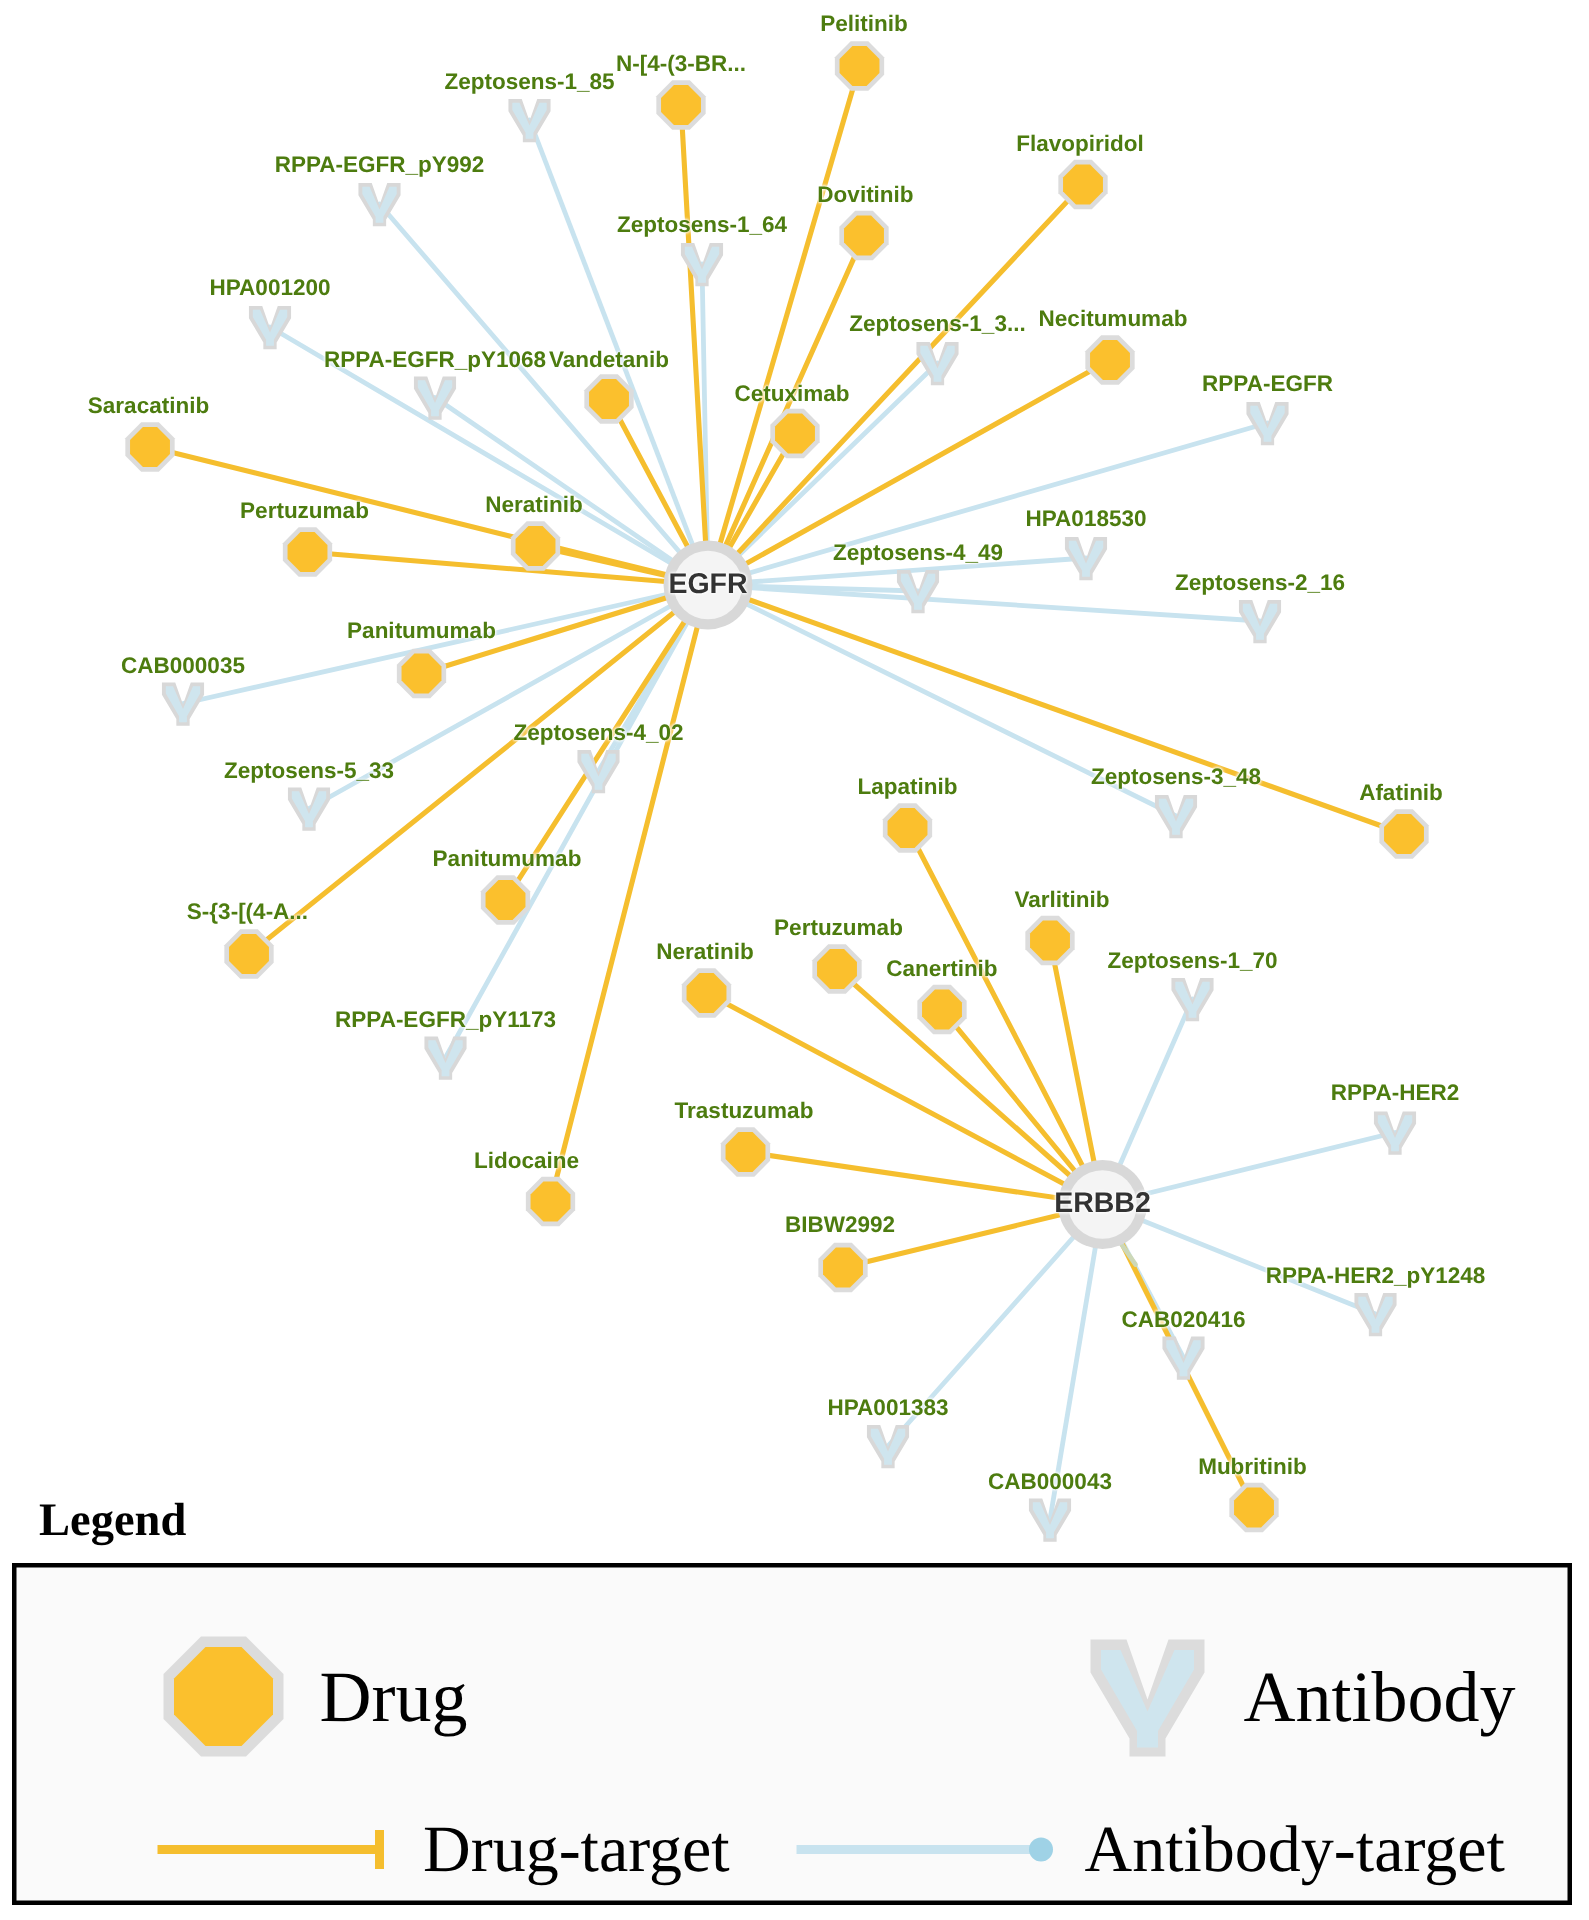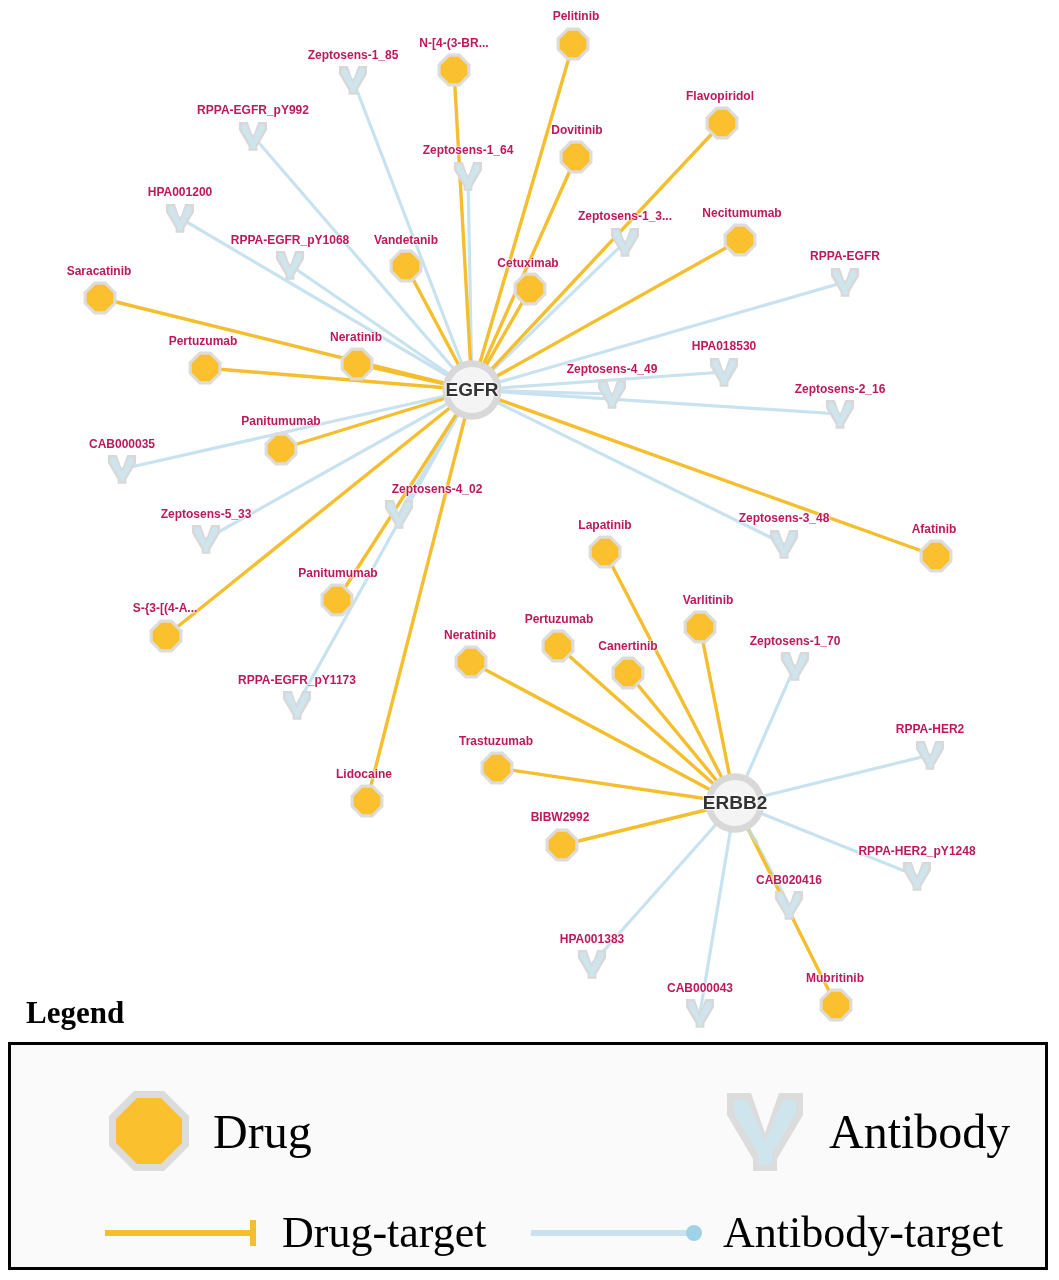--- a/index.html
+++ b/index.html
@@ -27,22 +27,22 @@
     top: 0;
   }
   .node {
     position: absolute;
     transform: translate(-50%, -50%);
   }
   .label {
     position: absolute;
     transform: translate(-50%, -50%);
     font-weight: bold;
-    font-size: 12px;
-    color: #be185d;
+    font-size: 15px;
+    color: #4d7c0f;
     white-space: nowrap;
     font-family: "Liberation Sans", sans-serif;
     text-shadow: 0 0 2px #fff, 0 0 2px #fff, 0 0 3px #fff;
   }
   .gene-label {
     font-size: 19px;
     color: #333;
   }
   
   #legend-title {
@@ -419,21 +419,21 @@
       <div class="label" style="left: 468px; top: 150px;">Zeptosens-1_64</div>
       <div class="label" style="left: 180px; top: 192px;">HPA001200</div>
       <div class="label" style="left: 625px; top: 216px;">Zeptosens-1_3...</div>
       <div class="label" style="left: 290px; top: 240px;">RPPA-EGFR_pY1068</div>
       <div class="label" style="left: 845px; top: 256px;">RPPA-EGFR</div>
       <div class="label" style="left: 724px; top: 346px;">HPA018530</div>
       <div class="label" style="left: 612px; top: 369px;">Zeptosens-4_49</div>
       <div class="label" style="left: 840px; top: 389px;">Zeptosens-2_16</div>
       <div class="label" style="left: 122px; top: 444px;">CAB000035</div>
       <div class="label" style="left: 206px; top: 514px;">Zeptosens-5_33</div>
-      <div class="label" style="left: 399px; top: 489px; margin-left: 38px;">Zeptosens-4_02</div>
+      <div class="label" style="left: 399px; top: 489px;">Zeptosens-4_02</div>
       <div class="label" style="left: 784px; top: 518px;">Zeptosens-3_48</div>
       <div class="label" style="left: 795px; top: 641px;">Zeptosens-1_70</div>
       <div class="label" style="left: 297px; top: 680px;">RPPA-EGFR_pY1173</div>
       <div class="label" style="left: 930px; top: 729px;">RPPA-HER2</div>
       <div class="label" style="left: 917px; top: 851px;">RPPA-HER2_pY1248</div>
       <div class="label" style="left: 789px; top: 880px;">CAB020416</div>
       <div class="label" style="left: 592px; top: 939px;">HPA001383</div>
       <div class="label" style="left: 700px; top: 988px;">CAB000043</div>
       <div class="label" style="left: 576px; top: 16px;">Pelitinib</div>
       <div class="label" style="left: 454px; top: 43px;">N-[4-(3-BR...</div>
@@ -448,21 +448,21 @@
       <div class="label" style="left: 281px; top: 421px;">Panitumumab</div>
       <div class="label" style="left: 934px; top: 529px;">Afatinib</div>
       <div class="label" style="left: 605px; top: 525px;">Lapatinib</div>
       <div class="label" style="left: 708px; top: 600px;">Varlitinib</div>
       <div class="label" style="left: 338px; top: 573px;">Panitumumab</div>
       <div class="label" style="left: 165px; top: 608px;">S-{3-[(4-A...</div>
       <div class="label" style="left: 559px; top: 619px;">Pertuzumab</div>
       <div class="label" style="left: 470px; top: 635px;">Neratinib</div>
       <div class="label" style="left: 628px; top: 646px;">Canertinib</div>
       <div class="label" style="left: 496px; top: 741px;">Trastuzumab</div>
-      <div class="label" style="left: 364px; top: 774px;">Lidocaine</div>
+      <div class="label" style="left: 351px; top: 774px;">Lidocaine</div>
       <div class="label" style="left: 560px; top: 817px;">BIBW2992</div>
       <div class="label" style="left: 835px; top: 978px;">Mubritinib</div>
       <div class="label gene-label" style="left: 472px; top: 390px;">EGFR</div>
       <div class="label gene-label" style="left: 735px; top: 803px;">ERBB2</div>
     </div>
 </div>
 
 <div id="legend-title">Legend</div>
 <div id="legend-box">
 

